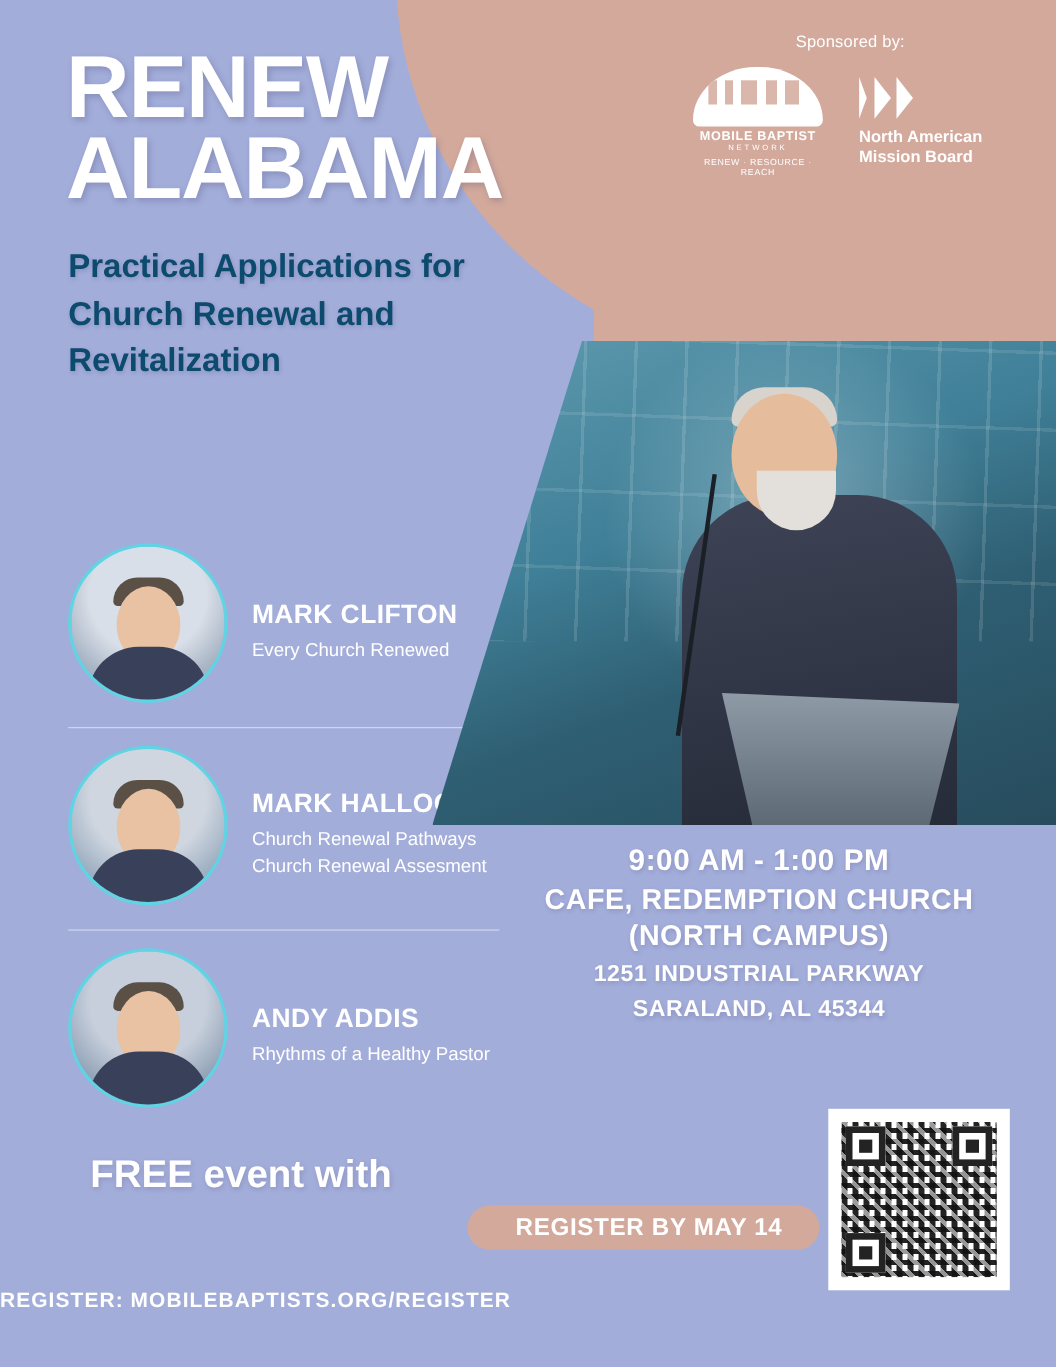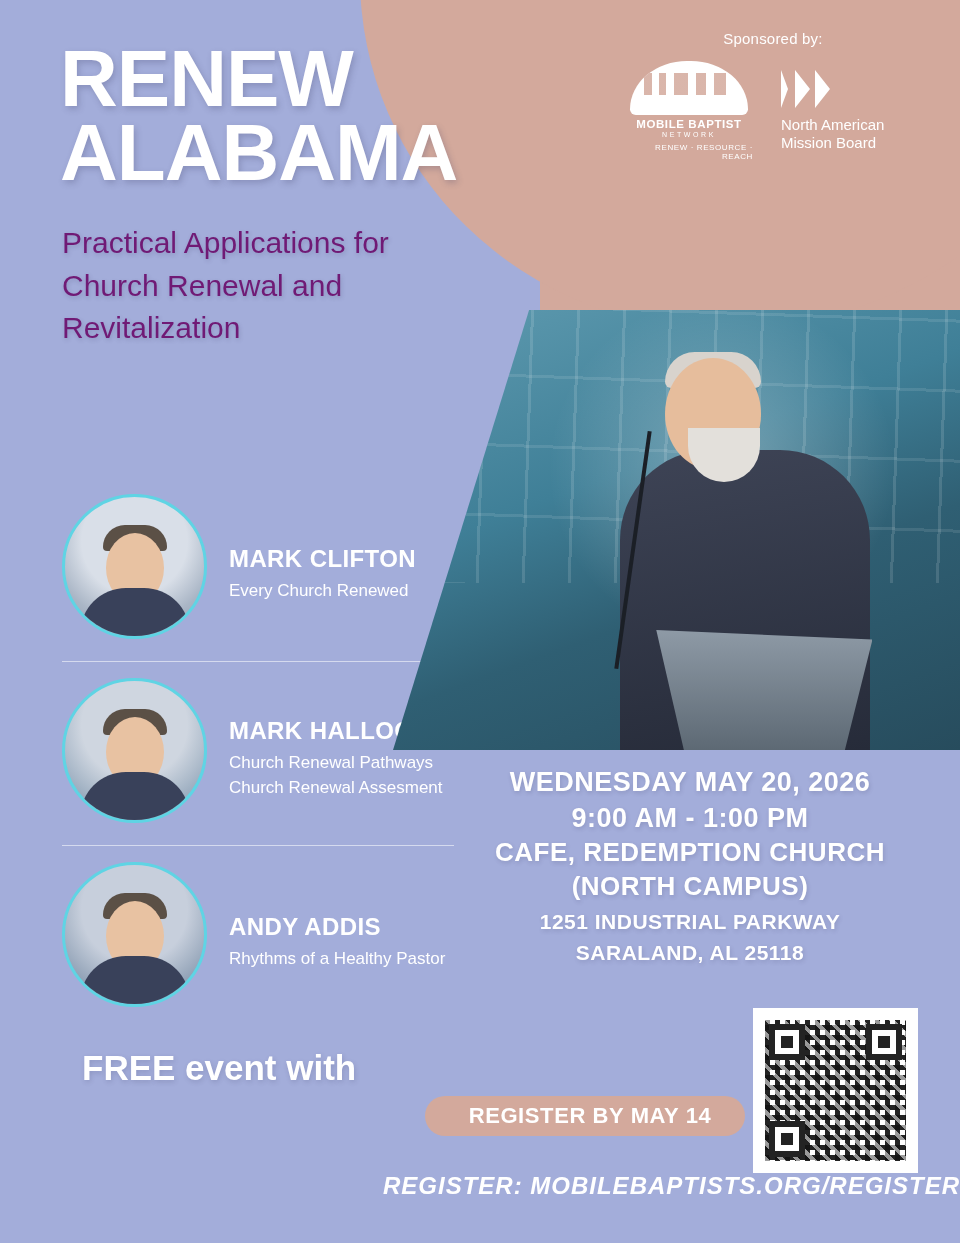--- a/index.html
+++ b/index.html
@@ -47,22 +47,22 @@
     letter-spacing: -1px;
     color: #ffffff;
     text-shadow: 2px 3px 6px rgba(60,60,100,0.25);
   }
   .subhead {
     position: absolute;
     top: 222px;
     left: 62px;
     font-size: 30px;
     line-height: 1.42;
-    font-weight: 400;
-    color: #701a75;
+    font-weight: 700;
+    color: #0c4a6e;
     text-shadow: 1px 2px 4px rgba(60,60,100,0.22);
     max-width: 420px;
   }
 
   
   .sponsor-wrap {
     position: absolute;
     top: 30px;
     right: 22px;
     width: 330px;
@@ -100,38 +100,38 @@
         #d3a99c 30px 44px, transparent 44px 52px,
         #d3a99c 52px 62px, transparent 62px 70px,
         #d3a99c 70px 82px, transparent 82px 90px);
     opacity: .85;
   }
   .mbn-name {
     font-size: 11.5px; font-weight: bold; letter-spacing: .6px;
     color: #ffffff; line-height: 1.25;
   }
   .mbn-sub { font-size: 7px; letter-spacing: 2.6px; color:#ffffff; }
-  .mbn-tag { font-size: 8px; letter-spacing: .6px; color:#ffffff; margin-top:5px;text-align:right; }
+  .mbn-tag { font-size: 8px; letter-spacing: .6px; color:#ffffff; margin-top:5px; }
 
   .namb-logo { width: 140px; text-align: left; }
   .namb-mark {
     width: 60px; height: 38px; margin-bottom: 8px;
     position: relative;
   }
   .namb-mark span {
     position: absolute; top: 0; width: 0; height: 0;
     border-top: 19px solid transparent;
     border-bottom: 19px solid transparent;
     border-left: 15px solid #ffffff;
   }
   .namb-mark span:nth-child(1) { left: 0; border-left-width: 7px; }
   .namb-mark span:nth-child(2) { left: 14px; }
   .namb-mark span:nth-child(3) { left: 34px; }
   .namb-name {
-    font-size: 15px; font-weight: normal; line-height: 1.2; color: #ffffff;
+    font-size: 15px; font-weight: bold; line-height: 1.2; color: #ffffff;
   }
 
   
   .hero {
     position: absolute;
     top: 310px;
     left: 393px;
     width: 567px;
     height: 440px;
     clip-path: polygon(24% 0, 100% 0, 100% 100%, 0 100%);
@@ -269,25 +269,24 @@
     align-items: center;
     justify-content: center;
   }
   .register-pill span {
     font-size: 22px; font-weight: bold; letter-spacing: .6px; color: #ffffff; margin-left: 10px;
   }
   .register-url {
     position: absolute;
     left: 0; right: 0;
     top: 1172px;
-    text-align: right;
-    font-size: 24px;
+    text-align: left;
+    font-size: 19px;
     font-weight: bold;
     letter-spacing: 1px;
-    font-style: italic;
   }
 
   
   .qr-box {
     position: absolute;
     right: 42px;
     top: 1008px;
     width: 165px;
     height: 165px;
     background: #ffffff;
@@ -410,26 +409,25 @@
     </div>
     <div class="sp-text">
       <div class="sp-name">ANDY ADDIS</div>
       <div class="sp-topic">Rhythms of a Healthy Pastor</div>
     </div>
   </div>
 
 </div>
 
 <div class="details">
-  <div class="det-lg">WEDNESDAY MAY 20, 2026</div>
   <div class="det-lg">9:00 AM - 1:00 PM</div>
   <div class="det-md">CAFE, REDEMPTION CHURCH</div>
   <div class="det-md">(NORTH CAMPUS)</div>
   <div class="det-sm">1251 INDUSTRIAL PARKWAY</div>
-  <div class="det-sm">SARALAND, AL 25118</div>
+  <div class="det-sm">SARALAND, AL 45344</div>
 </div>
 
 <div class="free-text">
   <div>FREE event with</div>
 </div>
 
 <div class="register-pill">
   <span>REGISTER BY MAY 14</span>
 </div>
 

